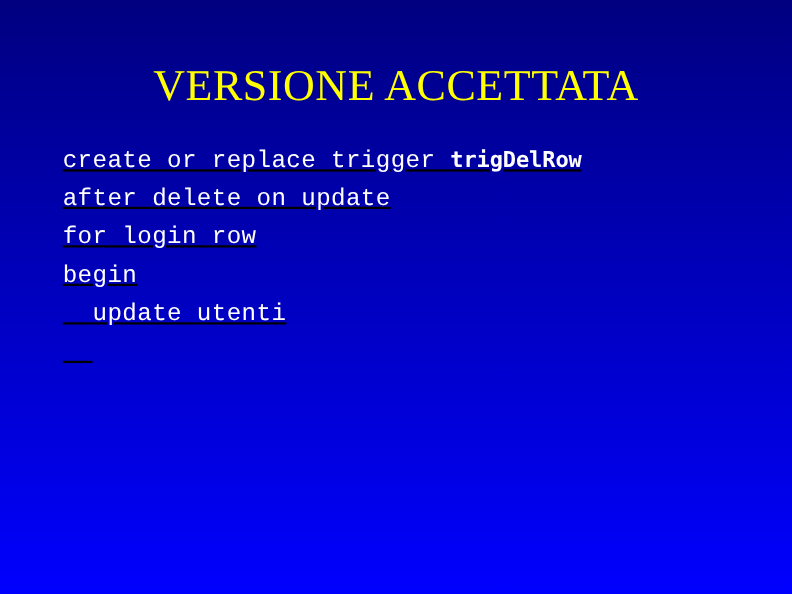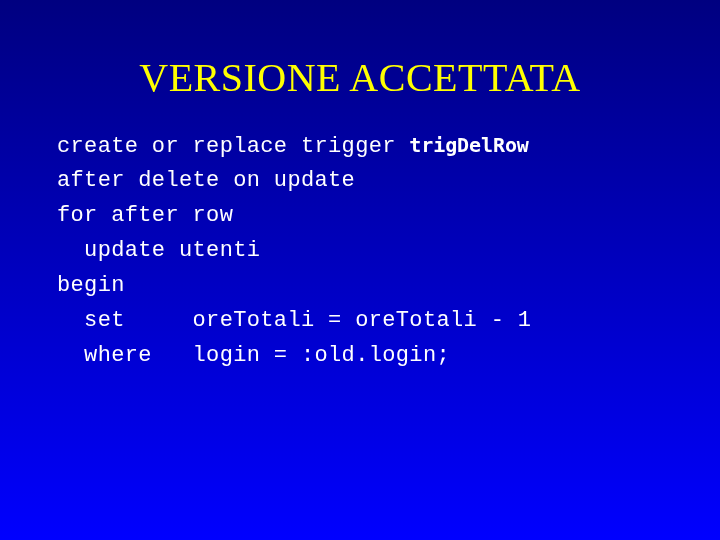--- a/index.html
+++ b/index.html
@@ -30,20 +30,21 @@
     line-height: 48px;
     letter-spacing: 0.5px;
     color: #FFFF00;
     white-space: nowrap;
   }
   #code-block {
     position: absolute;
     left: 57px;
     top: 128px;
     width: 620px;
+    text-decoration: underline;
   }
   .code-line {
     font-family: "Liberation Mono", "DejaVu Sans Mono", monospace;
     font-size: 22px;
     line-height: 35px;
     height: 35px;
     color: #FFFFFF;
     white-space: pre;
     letter-spacing: 0.35px;
   }
@@ -57,20 +58,19 @@
 </head>
 <body>
 
 <div id="slide">
 
   <div id="slide-title">VERSIONE ACCETTATA</div>
 
   <div id="code-block">
     <div class="code-line"><span>create or replace trigger </span><span class="emph">trigDelRow</span></div>
     <div class="code-line"><span>after delete on update</span></div>
-    <div class="code-line"><span>for after row</span></div>
+    <div class="code-line"><span>for login row</span></div>
+    <div class="code-line"><span>begin</span></div>
     <div class="code-line"><span>  </span><span>update utenti</span></div>
-    <div class="code-line"><span>begin</span></div>
-    <div class="code-line"><span>  </span><span>set     oreTotali = oreTotali - 1</span></div>
-    <div class="code-line"><span>  </span><span>where   login = :old.login;</span></div>
+    <div class="code-line"><span>  </span></div>
   </div>
 
 </div>
 
 </body></html>

